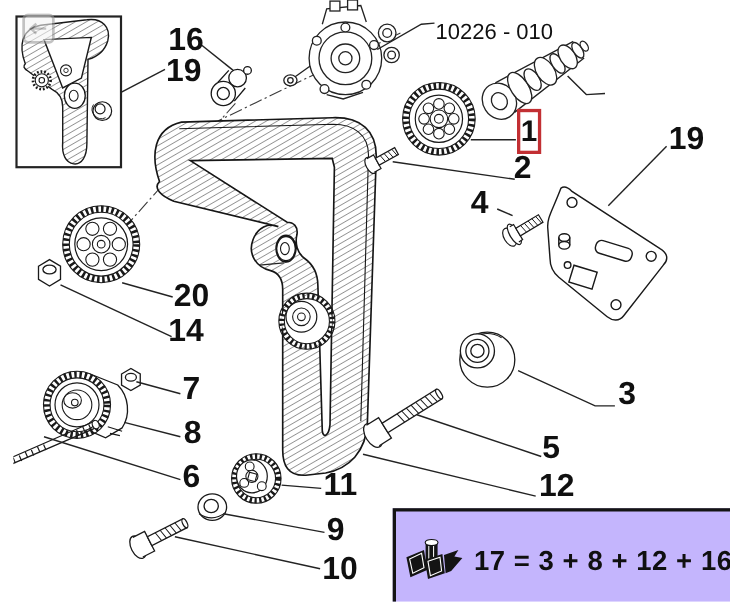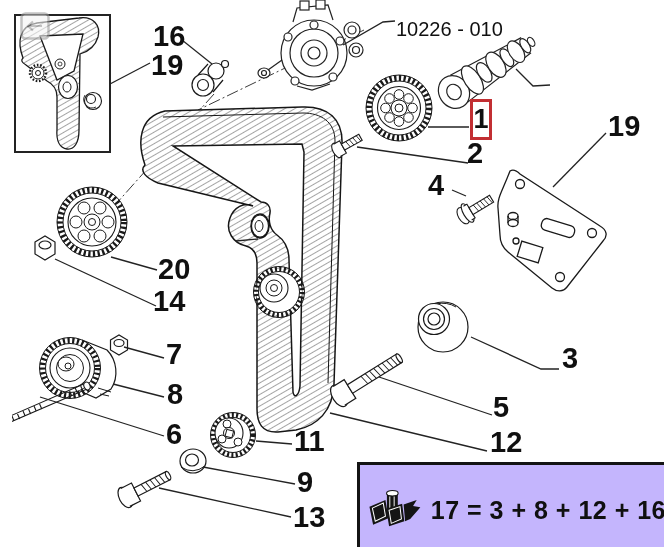--- a/index.html
+++ b/index.html
@@ -277,21 +277,21 @@
 <div class="co" style="left:455px;top:139px">2</div>
 <div class="co" style="left:416px;top:171px">4</div>
 <div class="co" style="left:596px;top:112px">19</div>
 <div class="co" style="left:146px;top:255px">20</div>
 <div class="co" style="left:141px;top:287px">14</div>
 <div class="co" style="left:154px;top:340px">7</div>
 <div class="co" style="left:155px;top:380px">8</div>
 <div class="co" style="left:154px;top:420px">6</div>
 <div class="co" style="left:282px;top:427px">11</div>
 <div class="co" style="left:285px;top:468px">9</div>
-<div class="co" style="left:281px;top:503px">13</div>
+<div class="co" style="left:281px;top:503px">10</div>
 <div class="co" style="left:481px;top:393px">5</div>
 <div class="co" style="left:478px;top:428px">12</div>
 <div class="co" style="left:550px;top:344px">3</div>
 
 <div id="hl" style="border-color: rgb(194, 47, 51);">
   <span>1</span>
 </div>
 
 <div class="pn" style="left:384px;top:19px">10226 - 010</div>
 

